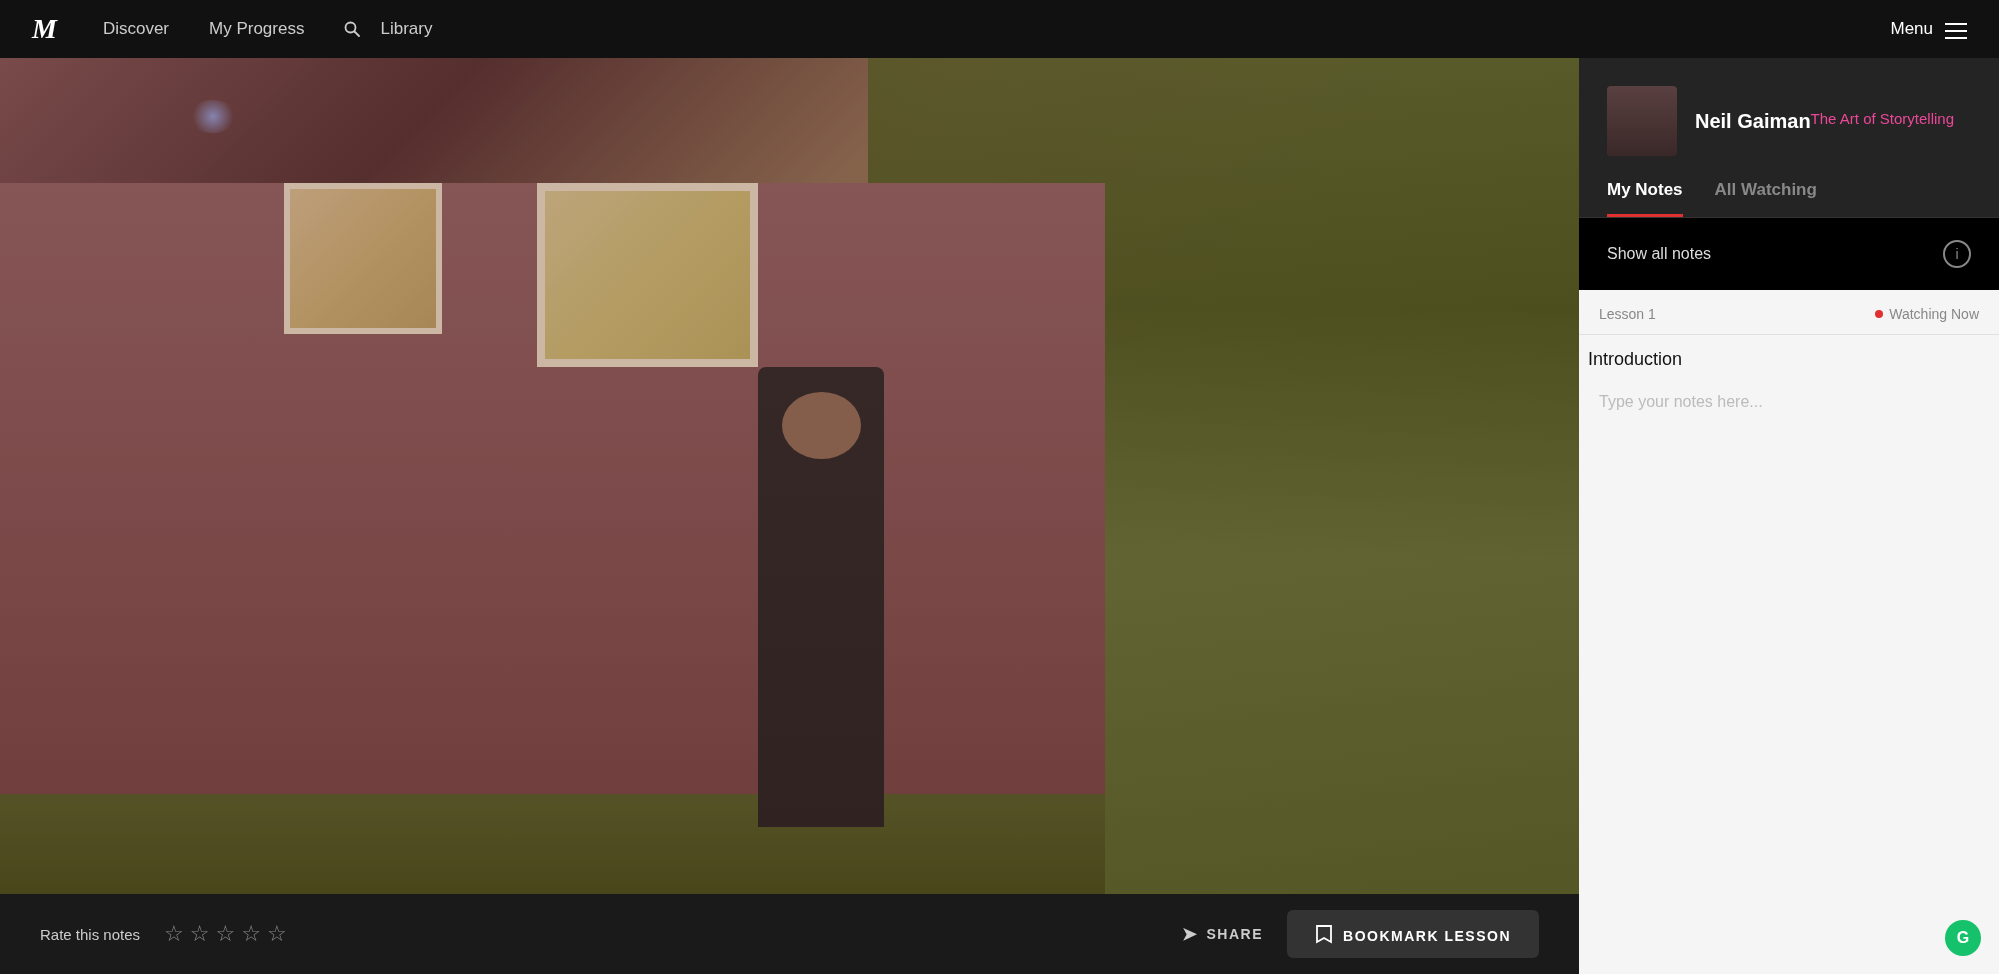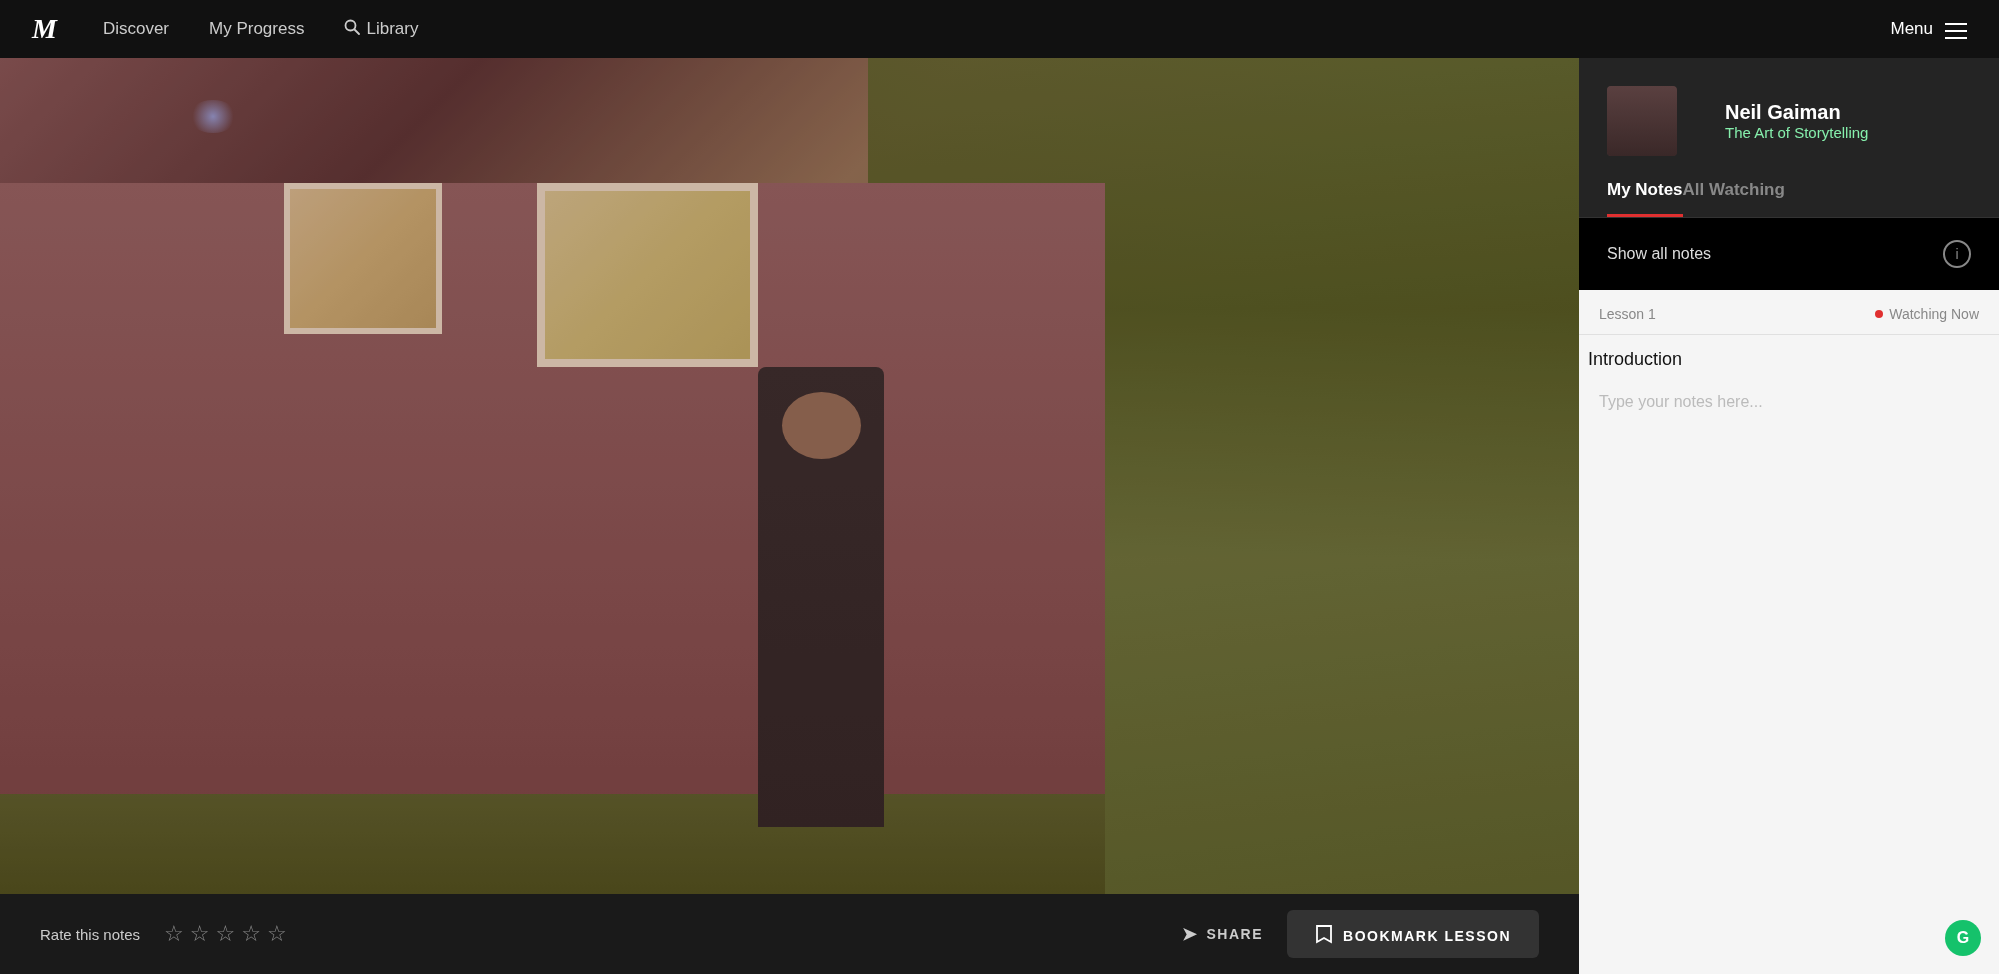--- a/index.html
+++ b/index.html
@@ -36,21 +36,22 @@
     .nav-link {
       color: #ccc;
       font-size: 17px;
       text-decoration: none;
       cursor: pointer;
       font-family: 'Arial', sans-serif;
       font-weight: 500;
     }
     .nav-search {
       display: flex;
-      gap: 6px;
+      align-items: center;
+      gap: 20px;
       color: #ccc;
       font-size: 17px;
       cursor: pointer;
       font-family: 'Arial', sans-serif;
     }
     .nav-right {
       margin-left: auto;
       display: flex;
       align-items: flex-end;
       gap: 12px;
@@ -269,40 +270,40 @@
       justify-content: center;
     }
     .avatar-face {
       width: 70px;
       height: 70px;
       background: linear-gradient(180deg, #5a4040 0%, #3a2828 100%);
       border-radius: 4px;
     }
     .instructor-info {
       display: flex;
-      flex-direction: column;
-      margin-left: 30px;
+      flex-direction: row;
     }
     .instructor-name {
       font-size: 20px;
       font-weight: 700;
       color: #fff;
       font-family: 'Arial', sans-serif;
     }
     .instructor-course {
       font-size: 15px;
-      color: #86efac;
+      color: #ec4899;
       font-family: 'Arial', sans-serif;
     }
 
     
     .tabs-row {
       background: #242424;
       display: flex;
       padding: 24px 28px 0 28px;
+      gap: 32px;
       border-bottom: 1px solid #333;
     }
     .tab {
       font-size: 17px;
       font-family: 'Arial', sans-serif;
       font-weight: 600;
       color: #888;
       cursor: pointer;
       padding-bottom: 14px;
       border-bottom: 3px solid transparent;

